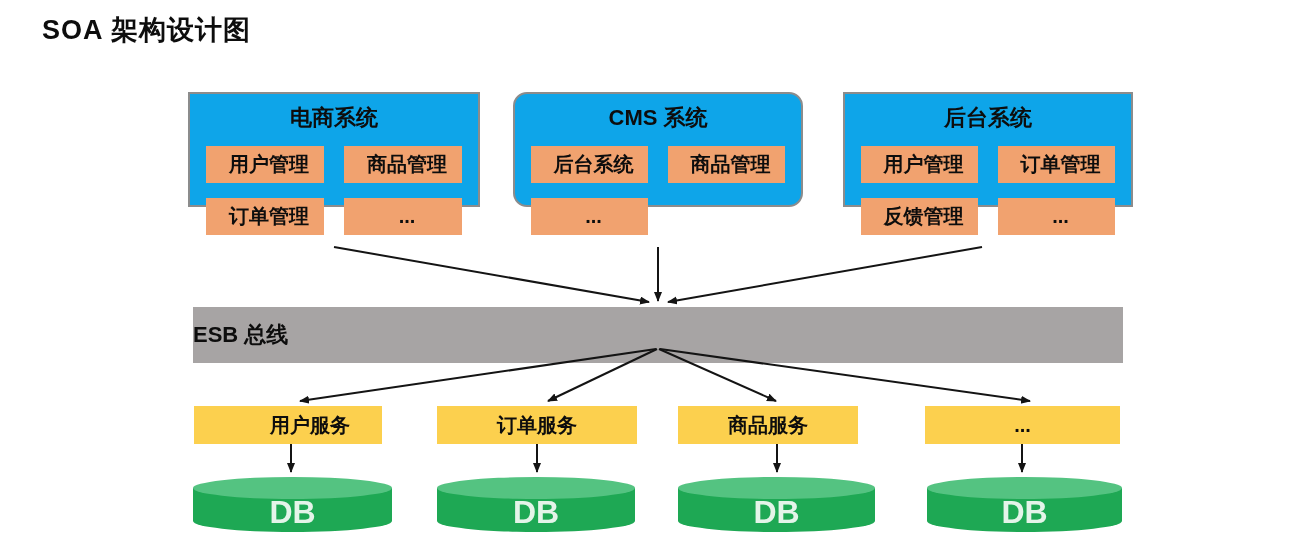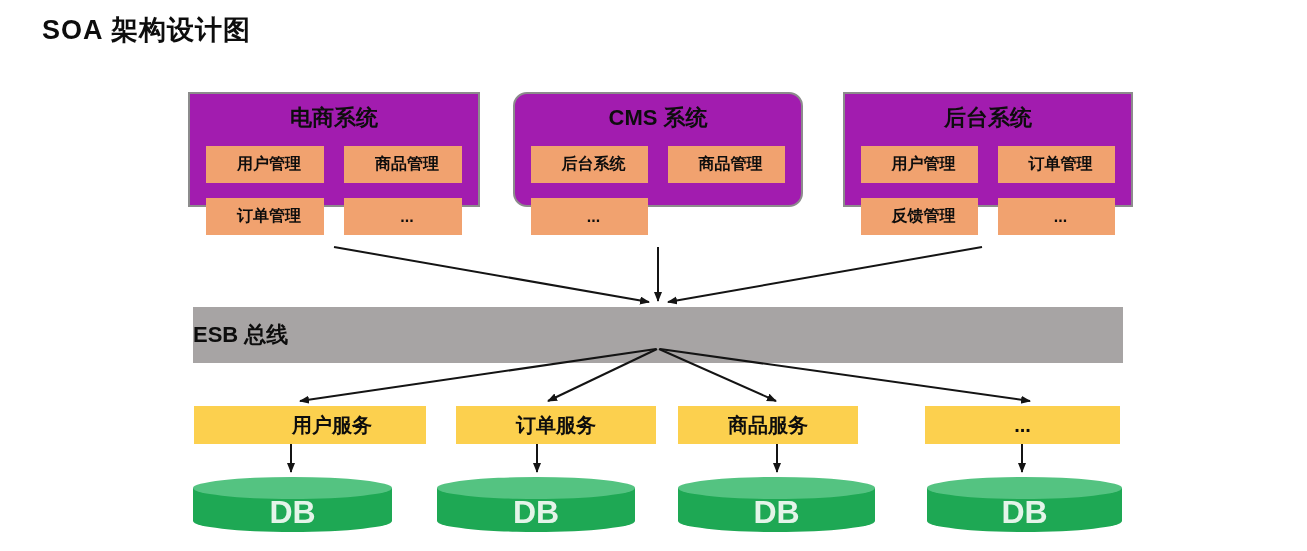--- a/index.html
+++ b/index.html
@@ -29,21 +29,21 @@
     font-size:27px;
     font-weight:bold;
     color:#0d0d0d;
     letter-spacing:1px;
   }
   
   .system-box{
     position:absolute;
     top:92px;
     height:115px;
-    background:#a21caf;
+    background:#0ea5e9;
     border:2px solid var(--box-border);
     display:flex;
     flex-direction:column;
     align-items:stretch;
     padding:10px 16px 0 16px;
   }
   .system-box .sys-title{
     text-align:center;
     font-size:22px;
     font-weight:bold;
@@ -57,21 +57,21 @@
     grid-template-columns:1fr 1fr;
     column-gap:20px;
     row-gap:15px;
   }
   .module-cell{
     height:37px;
     background:var(--module-fill);
     display:flex;
     align-items:center;
     justify-content:center;
-    font-size:16px;
+    font-size:20px;
     font-weight:bold;
     color:#0d0d0d;
     padding-left:8px;
   }
   
   .esb-bar{
     position:absolute;
     left:193px; top:307px;
     width:930px; height:56px;
     background:var(--esb-fill);
@@ -162,22 +162,22 @@
       <div class="module-cell">订单管理</div>
       <div class="module-cell">反馈管理</div>
       <div class="module-cell">...</div>
     </div>
   </div>
 
   <div class="esb-bar">
     <span>ESB 总线</span>
   </div>
 
-  <div class="service-box" style="left:194px;width:232px;padding-left:44px;">用户服务</div>
-  <div class="service-box" style="left:437px;width:200px;margin-left:19px;">订单服务</div>
+  <div class="service-box" style="left:194px;width:188px;padding-left:44px;">用户服务</div>
+  <div class="service-box" style="left:437px;width:200px;">订单服务</div>
   <div class="service-box" style="left:678px;width:180px;">商品服务</div>
   <div class="service-box" style="left:925px;width:195px;">...</div>
 
   <div class="db-cylinder" style="left:193px;width:199px;">
     <div class="cyl-body"></div>
     <div class="cyl-top"></div>
     <div class="db-label">DB</div>
   </div>
   <div class="db-cylinder" style="left:437px;width:198px;">
     <div class="cyl-body"></div>

